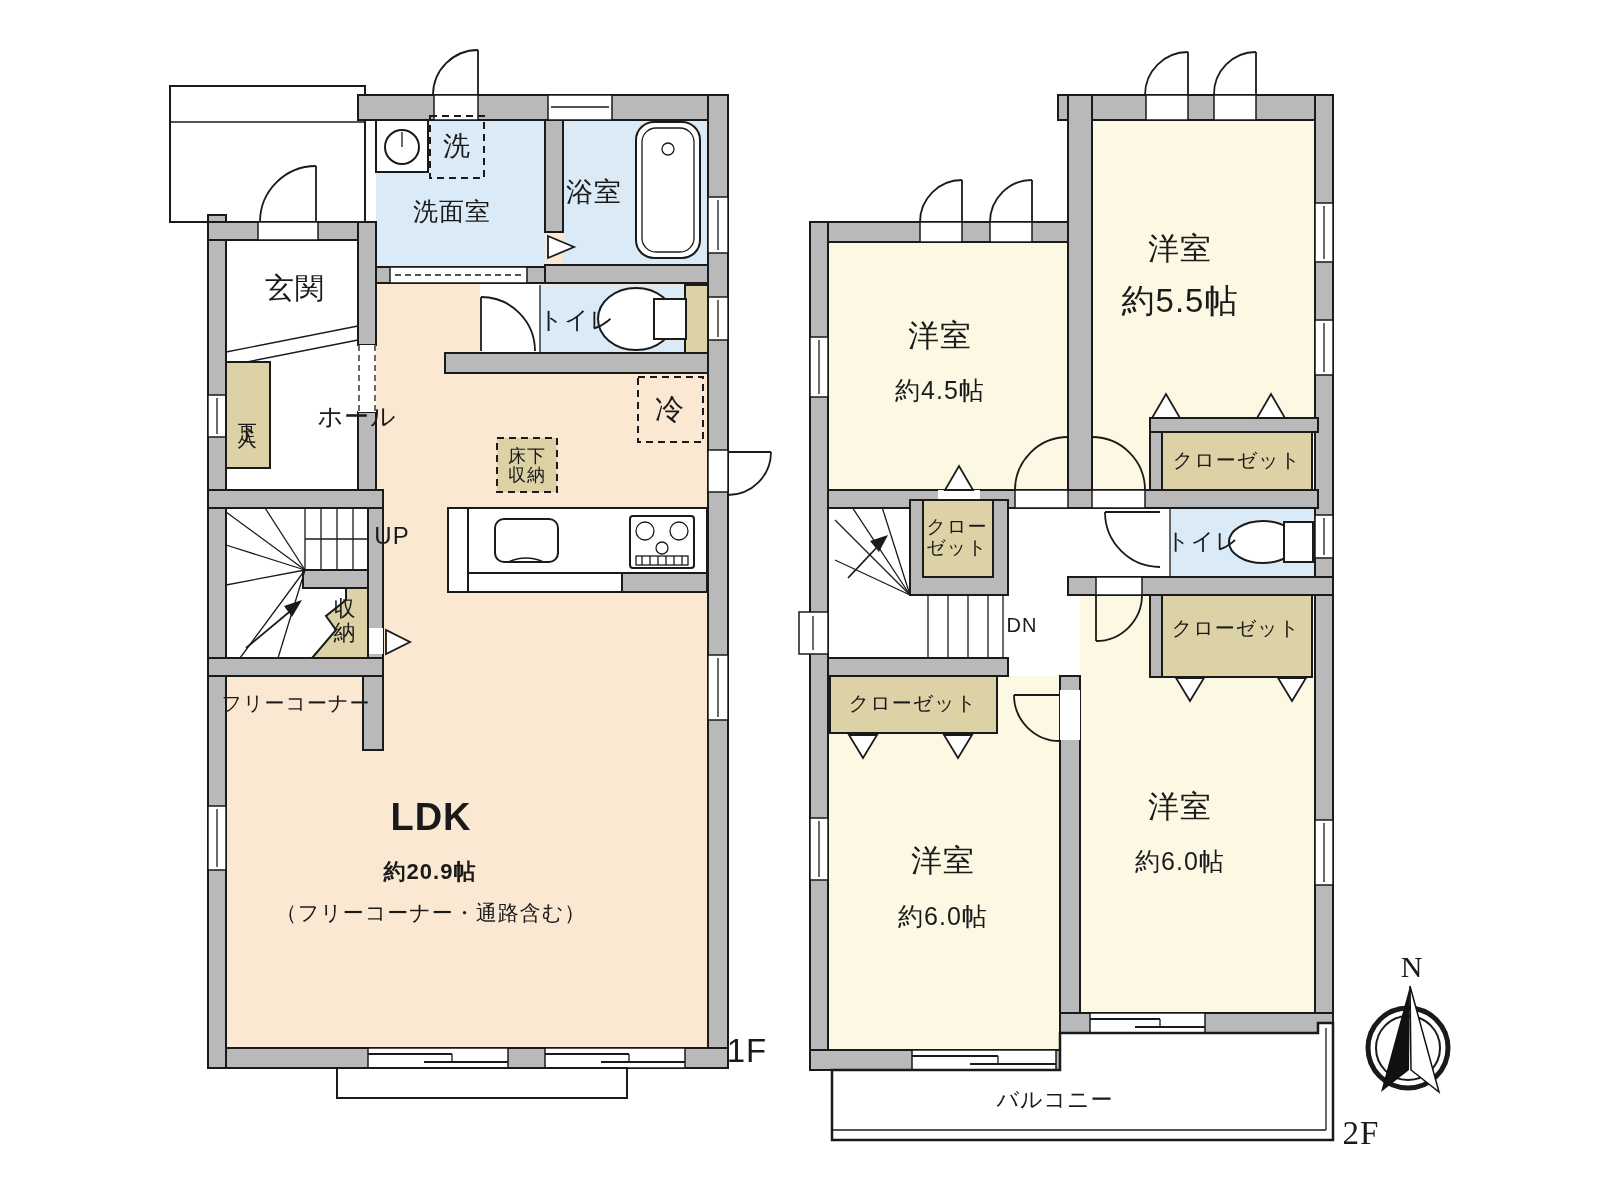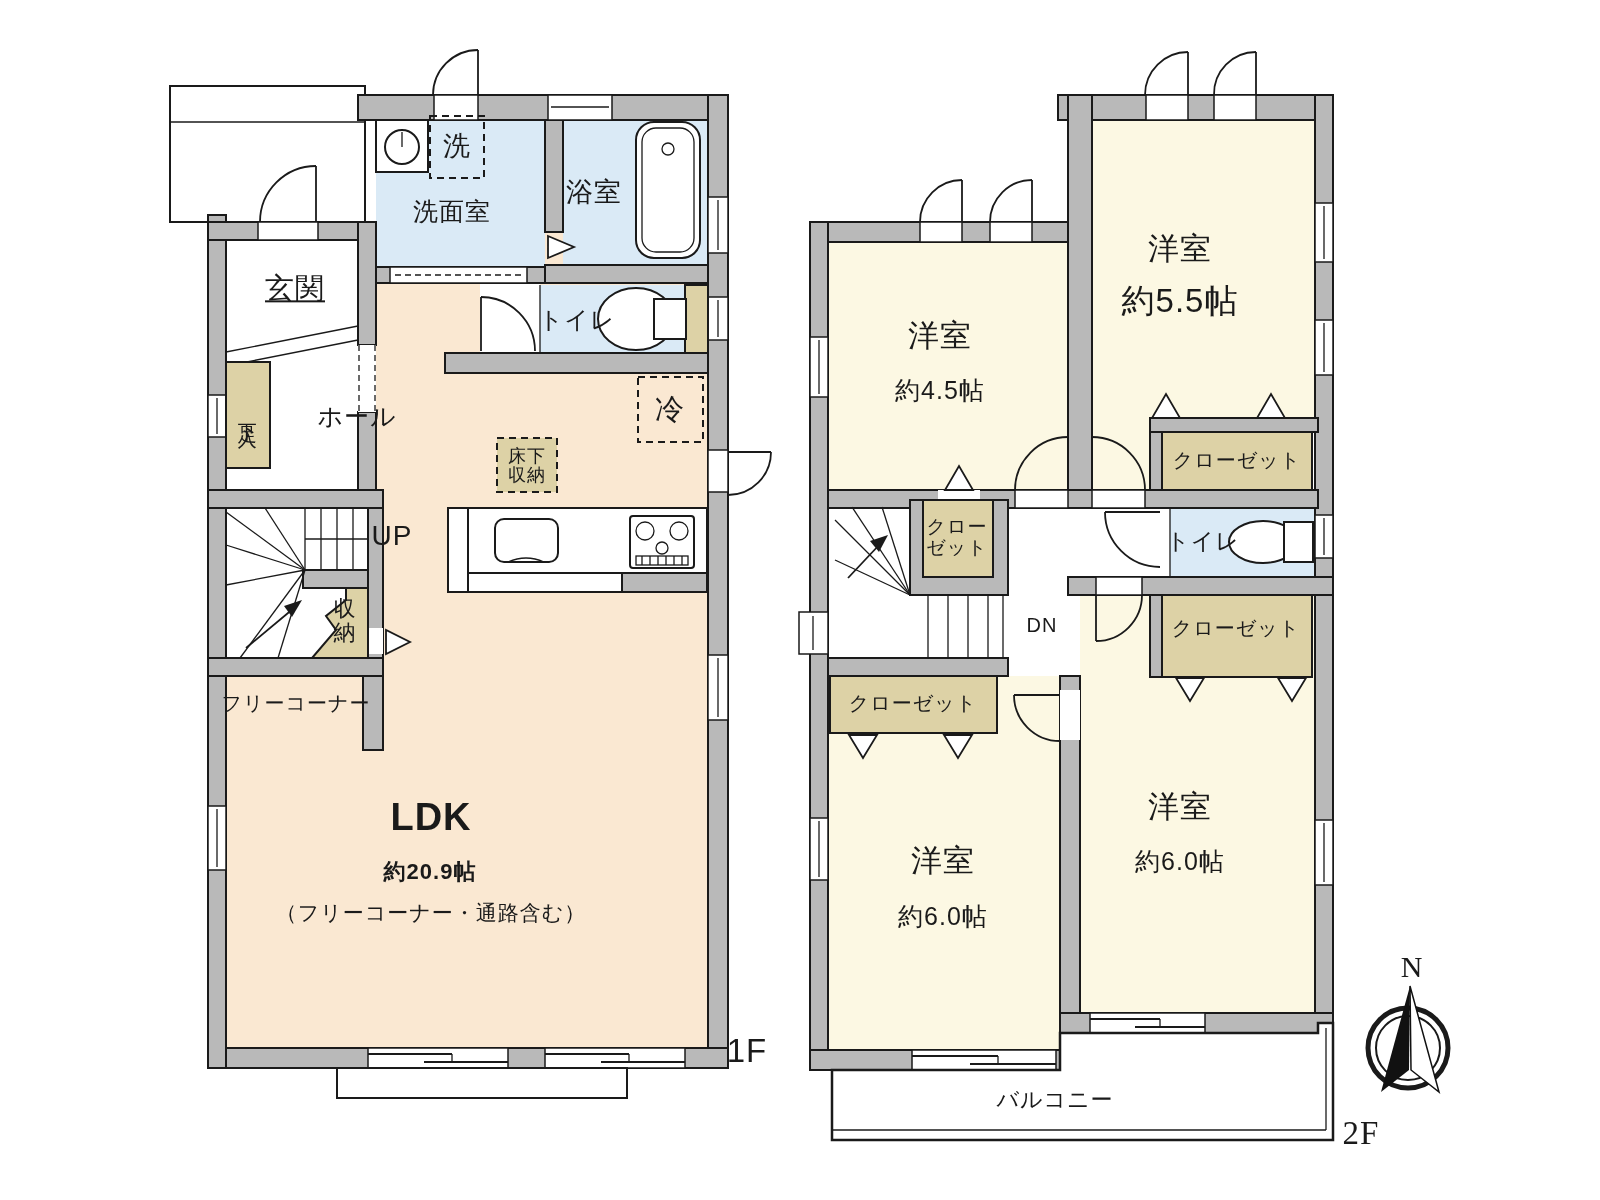--- a/index.html
+++ b/index.html
@@ -335,45 +335,45 @@
   </g>
 
   <g>
     <circle cx="1408" cy="1048" r="40" fill="#fff" stroke="var(--outline,#1a1a1a)" stroke-width="5"></circle>
     <circle cx="1408" cy="1048" r="32" fill="none" stroke="var(--outline,#1a1a1a)" stroke-width="2"></circle>
     <polygon points="1410,986 1381,1092 1409,1070" fill="#111"></polygon>
     <polygon points="1410,986 1439,1092 1411,1070" fill="#fff" stroke="#111" stroke-width="1.5"></polygon>
   </g>
 </svg>
 
-  <div class="lbl" style="left:295px;top:289px;font-size:29px;text-decoration:underline;">玄関</div>
+  <div class="lbl" style="left:295px;top:289px;font-size:29px;">玄関</div>
   <div class="lbl vert" style="left:247px;top:413px;font-size:19px;">下足入</div>
   <div class="lbl" style="left:309px;top:416px;font-size:25px;margin-left:48px;">ホール</div>
   <div class="lbl" style="left:452px;top:211px;font-size:25px;">洗面室</div>
   <div class="lbl" style="left:457px;top:147px;font-size:27px;">洗</div>
   <div class="lbl" style="left:594px;top:193px;font-size:27px;">浴室</div>
   <div class="lbl" style="left:577px;top:320px;font-size:24px;">トイレ</div>
   <div class="lbl" style="left:670px;top:410px;font-size:29px;">冷</div>
   <div class="lbl wrap" style="left:527px;top:466px;font-size:18px;width:42px;">床下収納</div>
-  <div class="lbl" style="left:392px;top:536px;font-size:28px;">UP</div>
+  <div class="lbl" style="left:392px;top:536px;font-size:24px;">UP</div>
   <div class="lbl wrap" style="left:344px;top:621px;font-size:22px;width:25px;text-align:right;">収納</div>
   <div class="lbl" style="left:296px;top:704px;font-size:20px;">フリーコーナー</div>
   <div class="lbl" style="left:431px;top:818px;font-size:38px;font-weight:700;">LDK</div>
   <div class="lbl" style="left:430px;top:872px;font-size:22px;font-weight:bold;">約20.9帖</div>
   <div class="lbl" style="left:431px;top:913px;font-size:21px;">（フリーコーナー・通路含む）</div>
   <div class="lbl" style="left:747px;top:1051px;font-size:33px;">1F</div>
 
   <div class="lbl" style="left:940px;top:336px;font-size:31px;">洋室</div>
   <div class="lbl" style="left:940px;top:390px;font-size:25px;">約4.5帖</div>
   <div class="lbl" style="left:1180px;top:249px;font-size:31px;">洋室</div>
   <div class="lbl" style="left:1180px;top:301px;font-size:33px;">約5.5帖</div>
   <div class="lbl" style="left:1237px;top:461px;font-size:20px;">クローゼット</div>
   <div class="lbl wrap" style="left:957px;top:538px;font-size:19px;width:62px;">クローゼット</div>
   <div class="lbl" style="left:1203px;top:541px;font-size:23px;">トイレ</div>
-  <div class="lbl" style="left:1022px;top:626px;font-size:20px;margin-left:20px;">DN</div>
+  <div class="lbl" style="left:1022px;top:626px;font-size:20px;">DN</div>
   <div class="lbl" style="left:1236px;top:629px;font-size:20px;">クローゼット</div>
   <div class="lbl" style="left:913px;top:704px;font-size:20px;">クローゼット</div>
   <div class="lbl" style="left:943px;top:861px;font-size:31px;">洋室</div>
   <div class="lbl" style="left:943px;top:916px;font-size:25px;">約6.0帖</div>
   <div class="lbl" style="left:1180px;top:807px;font-size:31px;">洋室</div>
   <div class="lbl" style="left:1180px;top:861px;font-size:25px;">約6.0帖</div>
   <div class="lbl" style="left:1055px;top:1100px;font-size:22px;">バルコニー</div>
   <div class="lbl" style="left:1361px;top:1134px;font-size:33px;font-family:Liberation Serif, serif;">2F</div>
   <div class="lbl serif" style="left:1412px;top:967px;font-size:30px;">N</div>
 </div>

